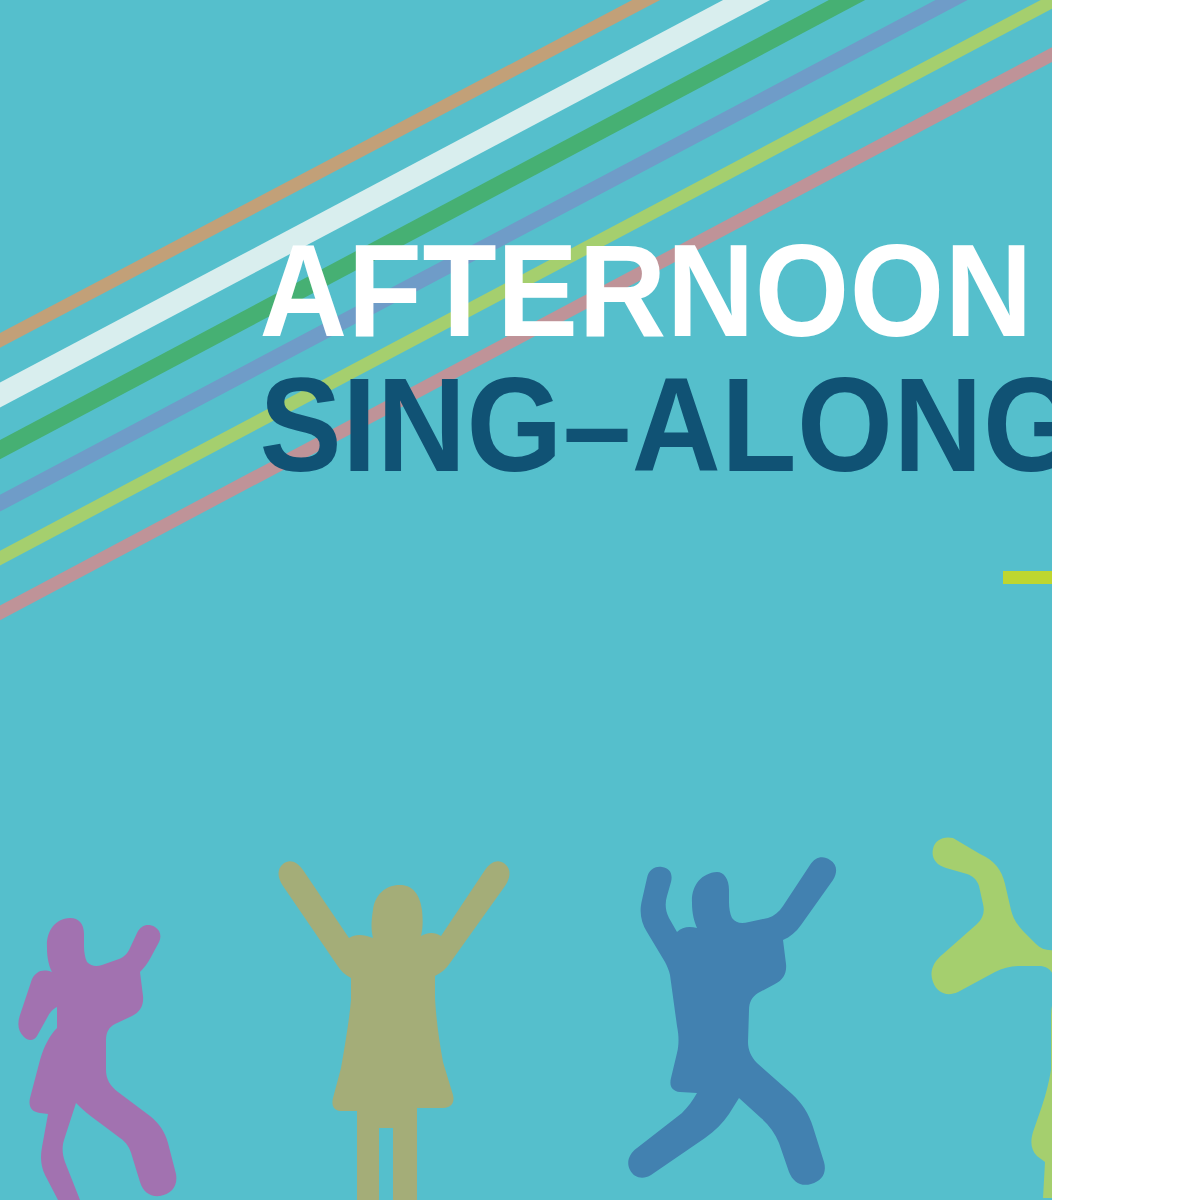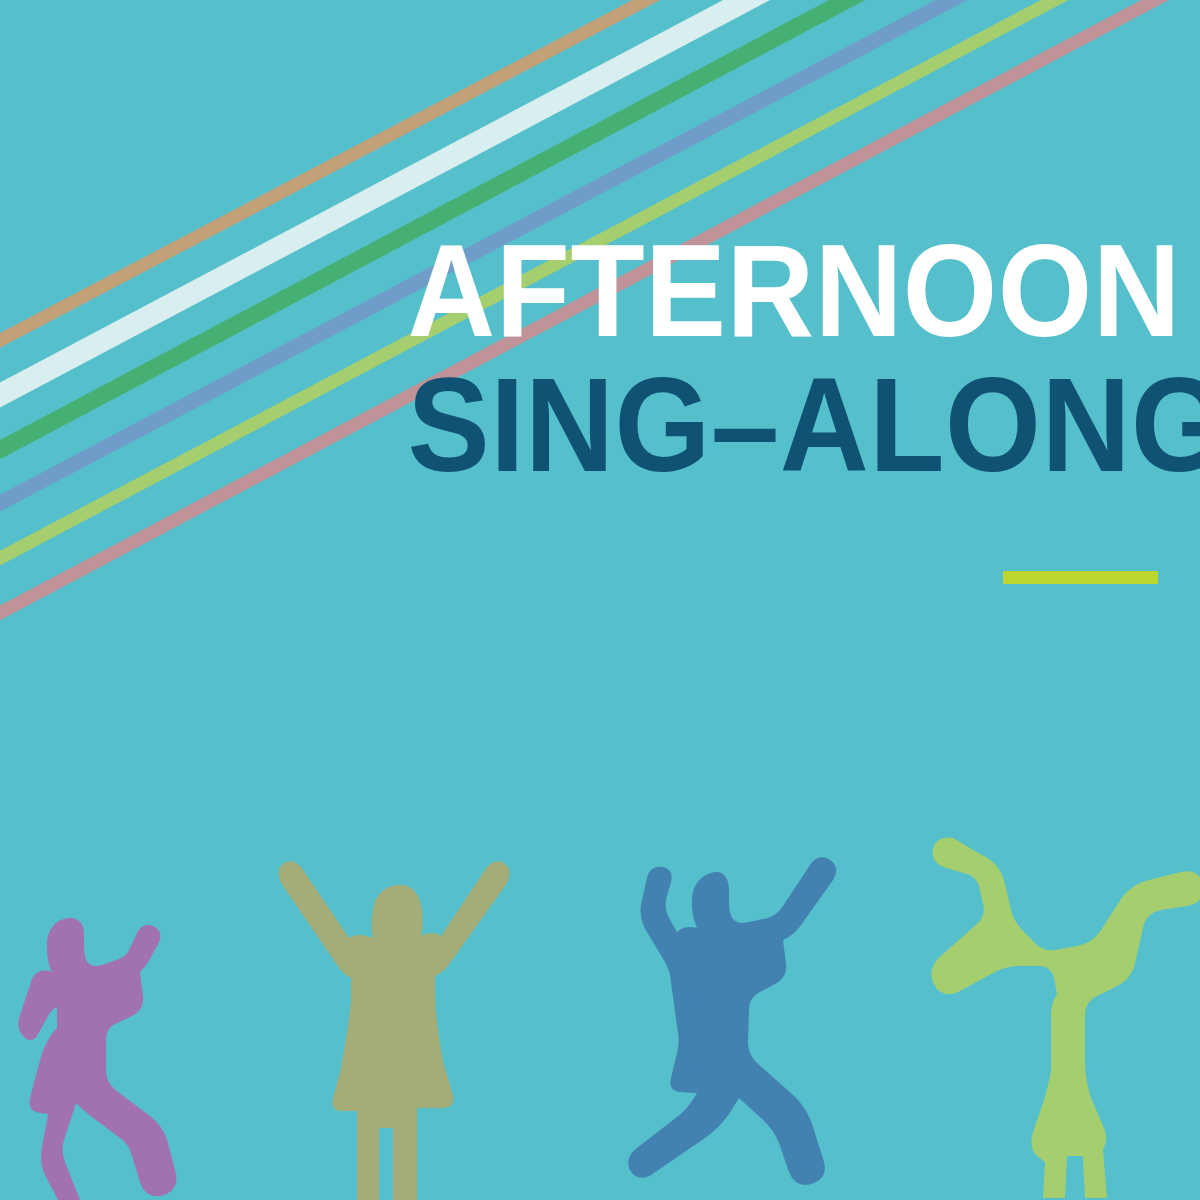--- a/index.html
+++ b/index.html
@@ -2,21 +2,21 @@
 <html><head>
 <meta charset="utf-8">
 <style>
   html, body {
     margin: 0;
     padding: 0;
     background: #ffffff;
   }
   #poster {
     position: relative;
-    width: 1200px;
+    width: 1052px;
     height: 1200px;
     overflow: hidden;
     background: #55bfcc;
     font-family: "Liberation Sans", sans-serif;
   }
 
   
   #stripes {
     position: absolute;
     left: 0;

